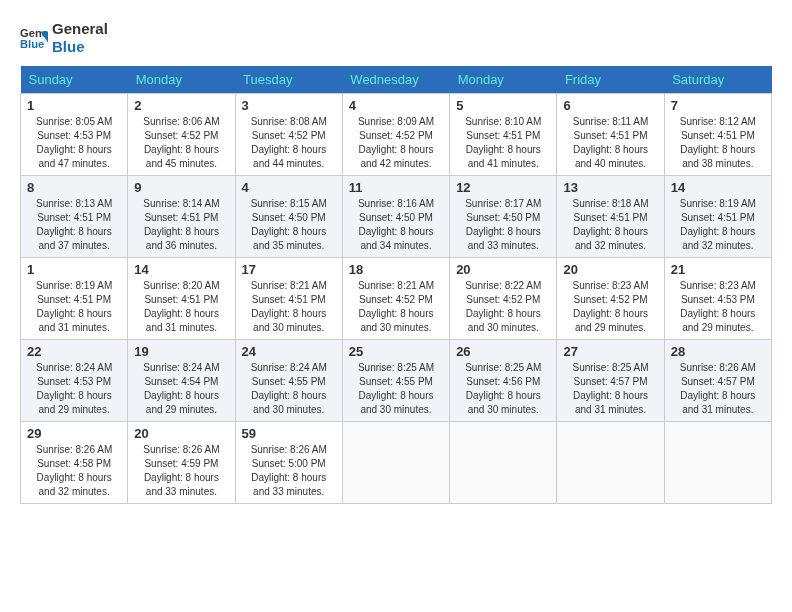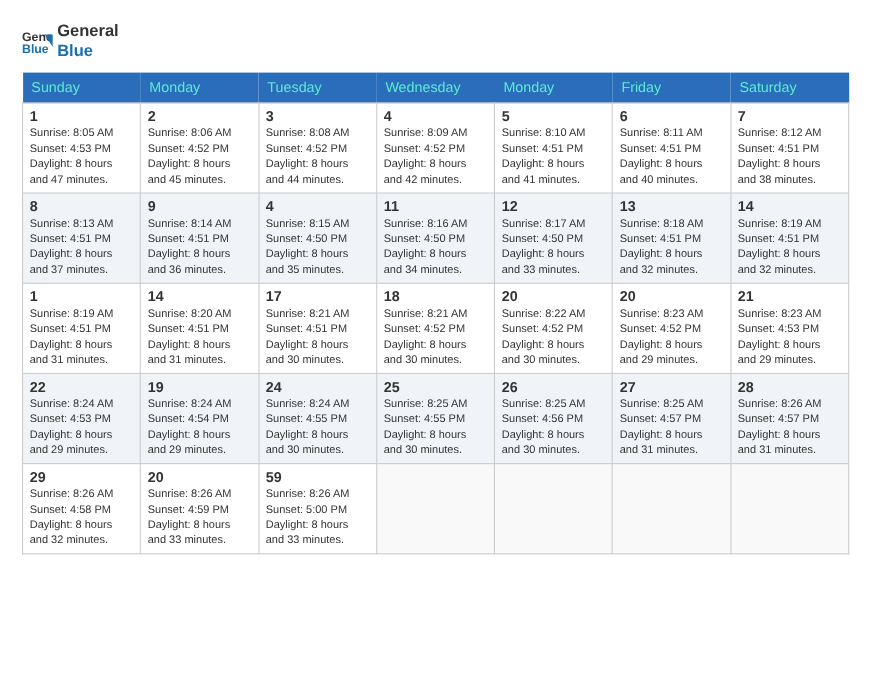--- a/index.html
+++ b/index.html
@@ -66,20 +66,21 @@
     }
     .day-num {
       font-size: 13px;
       font-weight: bold;
       display: block;
       margin-bottom: 2px;
     }
     .day-info {
       font-size: 10px;
       line-height: 1.4;
+      text-align: center;
     }
     .empty-cell {
       background-color: #f9f9f9 !important;
     }
   </style>
 </head>
 <body>
 
 <div class="header">
   <div class="logo">

